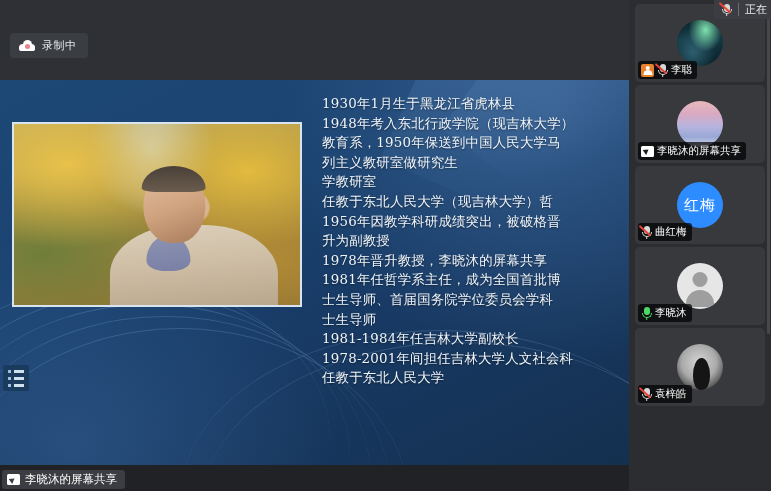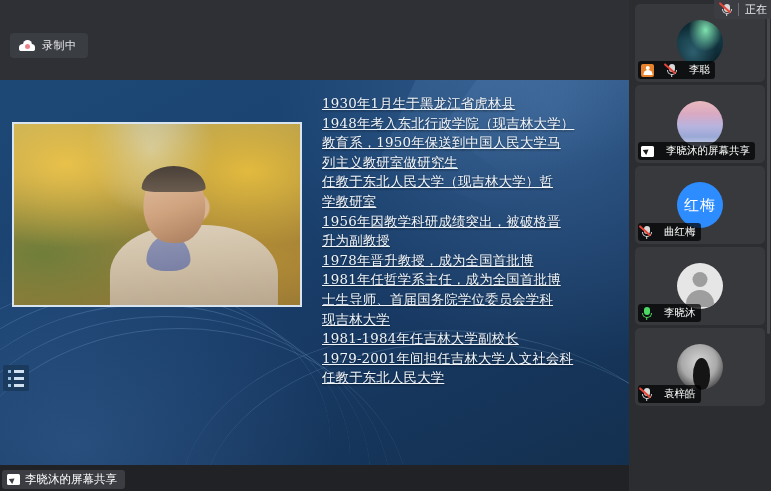--- a/index.html
+++ b/index.html
@@ -151,21 +151,20 @@
     width: 302px;
   }
   #bio p {
     color: #f0f5fa;
     font-size: 13.4px;
     line-height: 19.6px;
     font-family: "DejaVu Serif", "Liberation Serif", serif;
     letter-spacing: 0.2px;
     text-shadow: 0 1px 2px rgba(0,0,0,0.45);
     white-space: nowrap;
-    text-decoration: underline;
   }
 
   
   #slide-list-icon {
     position: absolute;
     left: 3px; top: 285px;
     width: 26px; height: 26px;
     background: #1a3a5e;
     border-radius: 2px;
     display:flex; flex-direction:column; justify-content:center; gap:4px;
@@ -266,21 +265,21 @@
   .av-person .body {
     position:absolute; left:50%; bottom:2px;
     transform:translateX(-50%);
     width: 28px; height: 17px;
     border-radius: 14px 14px 0 0;
     background:#9e9e9e;
   }
 
   .namebar {
     position:absolute; left:3px; bottom:3px;
-    display:flex; align-items:center; gap:12px;
+    display:flex; align-items:center; gap:3px;
     background: rgba(0,0,0,0.72);
     border-radius: 3px;
     padding: 2px 5px 2px 3px;
     max-width: 124px;
   }
   .namebar .nm { color:#ffffff; font-size:10.5px; white-space:nowrap; }
 
   .host-badge {
     width: 13px; height: 13px;
     background: #e8822a;
@@ -402,30 +401,30 @@
           <div id="man-hair"></div>
         </div>
       </div>
 
 
       <div id="bio">
         <p>1930年1月生于黑龙江省虎林县</p>
         <p>1948年考入东北行政学院（现吉林大学）</p>
         <p>教育系，1950年保送到中国人民大学马</p>
         <p>列主义教研室做研究生</p>
+        <p>学教研室</p>
         <p>任教于东北人民大学（现吉林大学）哲</p>
-        <p>学教研室</p>
         <p>1956年因教学科研成绩突出，被破格晋</p>
         <p>升为副教授</p>
-        <p>1978年晋升教授，成为全国首批博</p>
+        <p>1978年晋升教授，李晓沐的屏幕共享</p>
         <p>1981年任哲学系主任，成为全国首批博</p>
         <p>士生导师、首届国务院学位委员会学科</p>
-        <p>现吉林大学</p>
+        <p>士生导师</p>
         <p>1981-1984年任吉林大学副校长</p>
-        <p>1979-2001年间担任吉林大学人文社会科</p>
+        <p>1978-2001年间担任吉林大学人文社会科</p>
         <p>任教于东北人民大学</p>
       </div>
 
       <div id="slide-list-icon">
         <span class="row">
             <span class="bullet"></span>
             <span class="line"></span>
           </span>
         <span class="row">
             <span class="bullet"></span>

